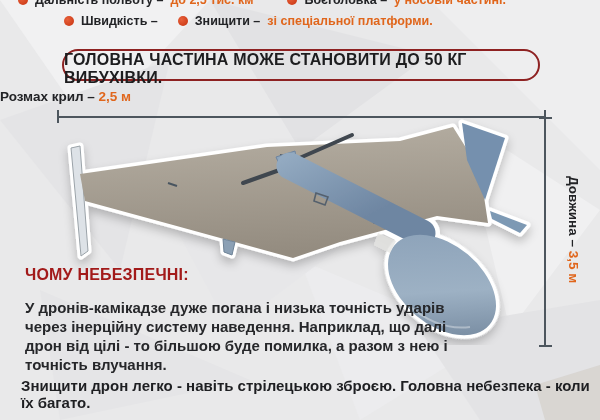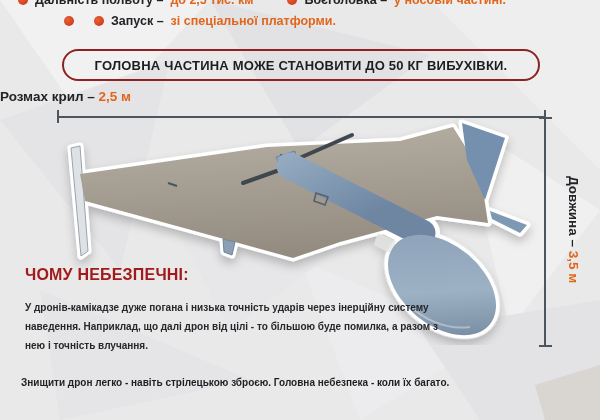--- a/index.html
+++ b/index.html
@@ -22,44 +22,44 @@
   .spec-row.row2{left:64px;top:12px;gap:20px;}
   .spec-item{display:flex;align-items:center;gap:7px;}
   .bullet{width:10px;height:10px;border-radius:50%;
     background:radial-gradient(circle at 35% 35%, #e8603a, var(--bullet) 70%);
     flex:0 0 auto;}
   .spec-label{color:var(--ink);}
   .spec-value{color:var(--orange);}
 
   
   .banner{left:62px;top:49px;width:478px;height:32px;border:2px solid var(--banner-border);
-    border-radius:17px;display:flex;align-items:center;justify-content:center;
-    font-size:13px;font-weight:700;letter-spacing:.2px;color:#1d1d1f;}
+    border-radius:17px;display:flex;align-items:flex-start;justify-content:center;
+    font-size:16px;font-weight:700;letter-spacing:.2px;color:#1d1d1f;}
 
   
   .measure-label{font-size:13.5px;font-weight:700;white-space:nowrap;}
   .measure-label .val{color:var(--orange);}
   .wingspan-label{left:0;top:89px;width:600px;text-align:left;}
   .hline{left:57px;top:116px;width:489px;height:2px;background:var(--line);}
   .tick-v{width:2px;height:13px;background:var(--line);top:110px;}
   .tick-v.left{left:57px;} .tick-v.right{left:544px;}
   .vline{left:544px;top:117px;width:2px;height:230px;background:var(--line);}
   .tick-h{width:13px;height:2px;background:var(--line);left:539px;}
   .tick-h.top{top:117px;} .tick-h.bottom{top:345px;}
   .length-label{left:581px;top:176px;transform:rotate(90deg);transform-origin:top left;}
 
   
   .drone{left:40px;top:115px;width:510px;height:230px;z-index:1;}
 
   
   .danger-heading{left:25px;top:266px;font-size:16px;font-weight:700;color:var(--red);
     letter-spacing:.2px;}
-  .danger-body{left:25px;top:298px;width:424px;font-size:10px;font-weight:700;
+  .danger-body{left:25px;top:298px;width:424px;font-size:15px;font-weight:700;
     line-height:19px;color:#26272a;}
-  .footer-line{left:21px;top:377px;width:575px;font-size:10px;font-weight:700;color:#1e1f22;}
+  .footer-line{left:21px;top:377px;width:575px;font-size:15px;font-weight:700;color:#1e1f22;}
 </style>
 </head>
 <body>
 
 <svg class="bg-tex" viewBox="0 0 600 420" aria-hidden="true">
   <rect x="0" y="0" width="600" height="420" fill="#e9e9ea"></rect>
   <polygon points="0,0 210,0 90,130" fill="#f1f1f2"></polygon>
   <polygon points="210,0 430,55 300,150" fill="#e2e2e4"></polygon>
   <polygon points="430,0 600,0 600,170" fill="#eeeeef"></polygon>
   <polygon points="0,120 170,60 120,270" fill="#e4e4e6"></polygon>
@@ -80,24 +80,25 @@
   <div class="spec-item">
     <span class="bullet"></span>
     <span class="spec-label">Боєголовка –</span>
     <span class="spec-value">у носовій частині.</span>
   </div>
 </div>
 
 <div class="layer spec-row row2">
   <div class="spec-item">
     <span class="bullet"></span>
+    <span class="spec-label">Швидкість –</span>
   </div>
   <div class="spec-item">
     <span class="bullet"></span>
-    <span class="spec-label">Запуск –</span>
+    <span class="spec-label">Знищити –</span>
     <span class="spec-value">зі спеціальної платформи.</span>
   </div>
 </div>
 
 <div class="layer banner">
   <span>ГОЛОВНА ЧАСТИНА МОЖЕ СТАНОВИТИ ДО 50 КГ ВИБУХІВКИ.</span>
 </div>
 
 <div class="layer measure-label wingspan-label">
   <span>Розмах крил –</span>

